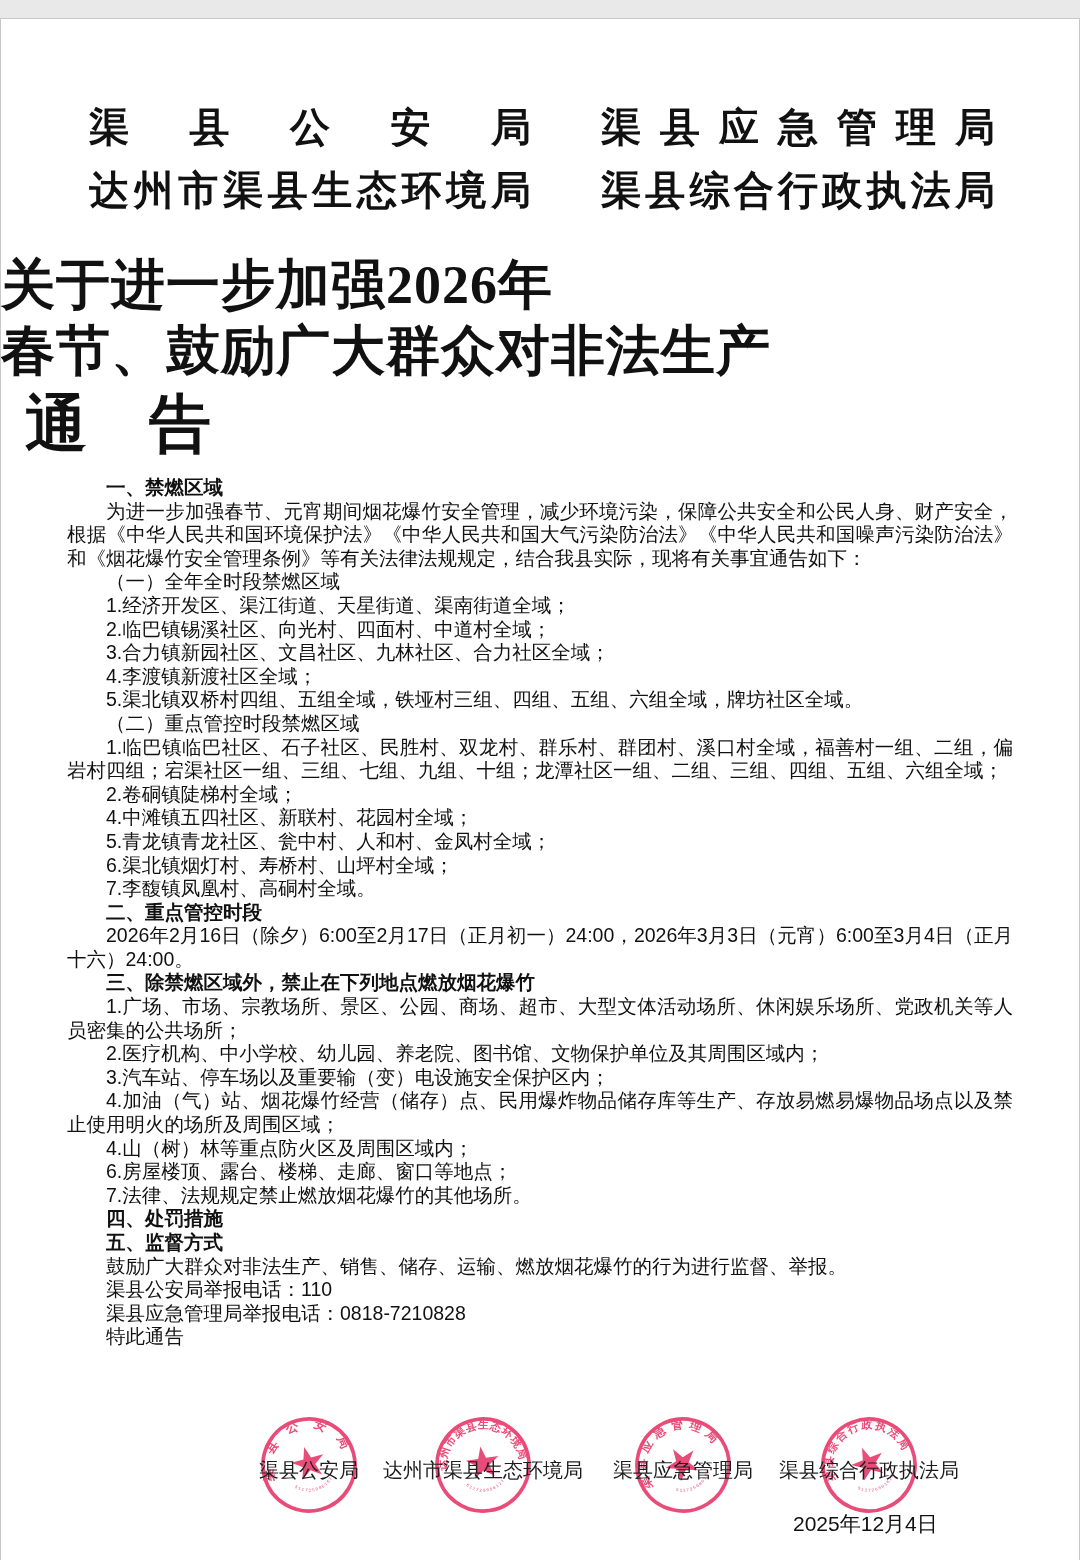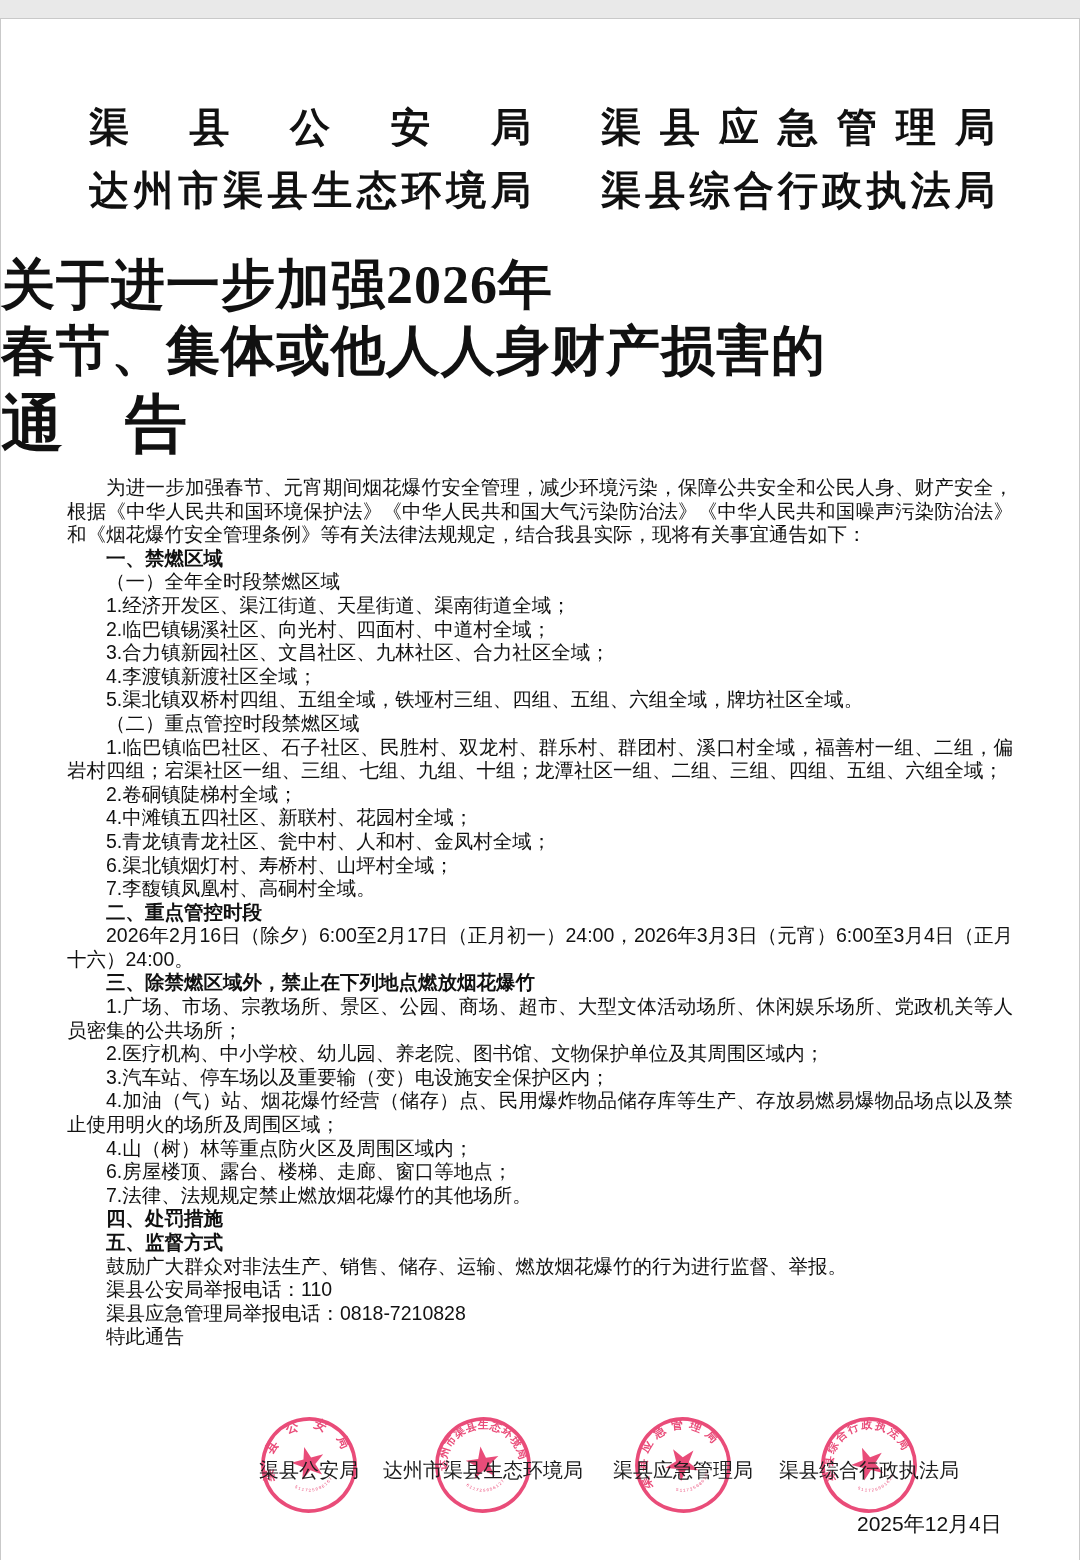--- a/index.html
+++ b/index.html
@@ -25,40 +25,40 @@
   .org.justify{white-space:normal;text-align:justify;text-align-last:justify;}
   .org.w-left{width:442px;}
   .org.w-right{width:394px;}
   
   .title-block{
     margin-top:36px;text-align:left;
     font-family:"Liberation Serif","DejaVu Serif",serif;
     font-weight:900;
   }
   .title-line{font-size:54px;line-height:66px;letter-spacing:1px;}
-  .title-big{font-size:62px;line-height:76px;margin-top:2px;}
+  .title-big{font-size:62px;line-height:76px;margin-top:2px;padding-left:24px;}
   
   .notice-body{
     margin-top:14px;
     padding:0 66px;
     font-size:19.5px;line-height:23.6px;
     text-align:justify;
   }
   .para{margin:0;text-indent:2em;}
   .para.section{font-weight:bold;}
   
   .stamps-layer{position:absolute;left:0;top:1396px;width:1080px;height:150px;}
   .stamp-cell{position:absolute;width:100px;height:100px;top:0;}
   .seal-svg{position:absolute;left:0;top:0;width:100px;height:100px;}
   .stamp-label{
     position:absolute;top:42px;left:50%;transform:translateX(-50%);
     white-space:nowrap;font-size:20px;color:#1c1c1c;z-index:2;
   }
   .notice-date{
-    position:absolute;left:856px;top:1491px;
+    position:absolute;left:792px;top:1491px;
     font-size:21px;color:#111;white-space:nowrap;
   }
 </style>
 </head>
 <body>
 
 <div class="page">
 
   <div class="header-block">
     <div class="header-row">
@@ -66,27 +66,27 @@
       <div class="org justify w-right">渠县应急管理局</div>
     </div>
     <div class="header-row">
       <div class="org justify w-left">达州市渠县生态环境局</div>
       <div class="org justify w-right">渠县综合行政执法局</div>
     </div>
   </div>
 
   <div class="title-block">
     <div class="title-line">关于进一步加强2026年</div>
-    <div class="title-line">春节、集体或他人人身财产损害的</div>
+    <div class="title-line">春节、鼓励广大群众对非法生产</div>
     <div class="title-big">通　告</div>
   </div>
 
   <div class="notice-body" id="notice-body">
+      <p class="para section">一、禁燃区域</p>
       <p class="para intro">为进一步加强春节、元宵期间烟花爆竹安全管理，减少环境污染，保障公共安全和公民人身、财产安全，根据《中华人民共和国环境保护法》《中华人民共和国大气污染防治法》《中华人民共和国噪声污染防治法》和《烟花爆竹安全管理条例》等有关法律法规规定，结合我县实际，现将有关事宜通告如下：</p>
-      <p class="para section">一、禁燃区域</p>
       <p class="para sub">（一）全年全时段禁燃区域</p>
       <p class="para item">1.经济开发区、渠江街道、天星街道、渠南街道全域；</p>
       <p class="para item">2.临巴镇锡溪社区、向光村、四面村、中道村全域；</p>
       <p class="para item">3.合力镇新园社区、文昌社区、九林社区、合力社区全域；</p>
       <p class="para item">4.李渡镇新渡社区全域；</p>
       <p class="para item">5.渠北镇双桥村四组、五组全域，铁垭村三组、四组、五组、六组全域，牌坊社区全域。</p>
       <p class="para sub">（二）重点管控时段禁燃区域</p>
       <p class="para item">1.临巴镇临巴社区、石子社区、民胜村、双龙村、群乐村、群团村、溪口村全域，福善村一组、二组，偏岩村四组；宕渠社区一组、三组、七组、九组、十组；龙潭社区一组、二组、三组、四组、五组、六组全域；</p>
       <p class="para item">2.卷硐镇陡梯村全域；</p>
       <p class="para item">4.中滩镇五四社区、新联村、花园村全域；</p>

